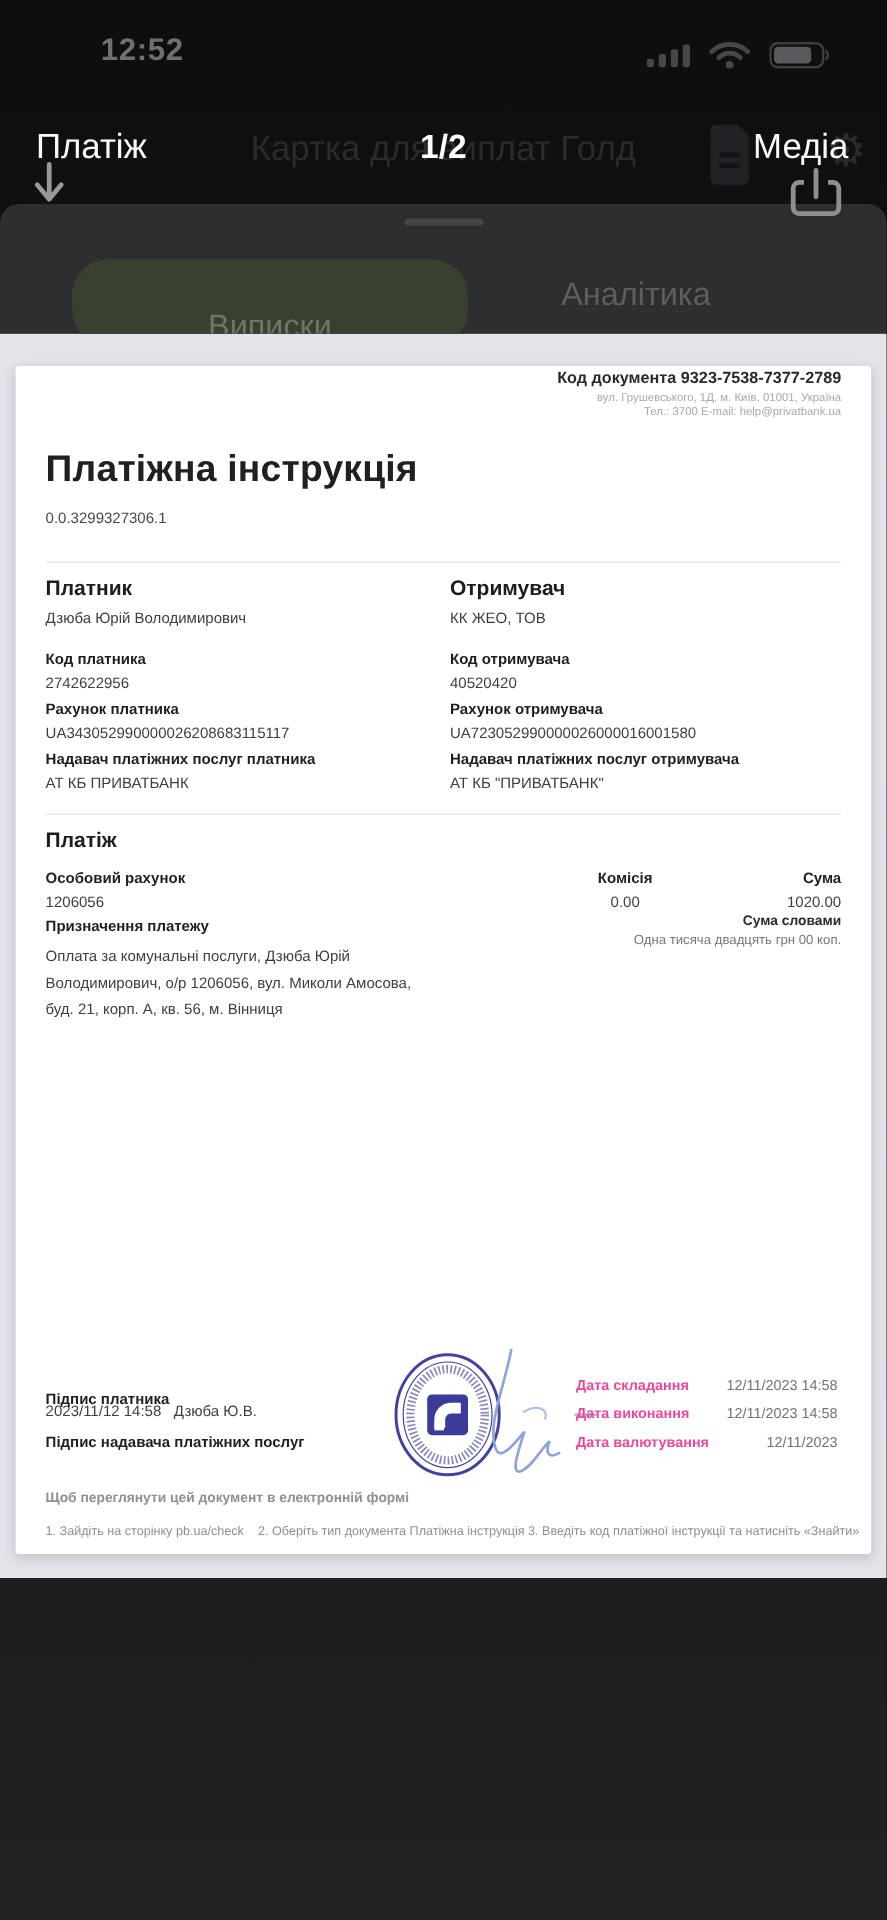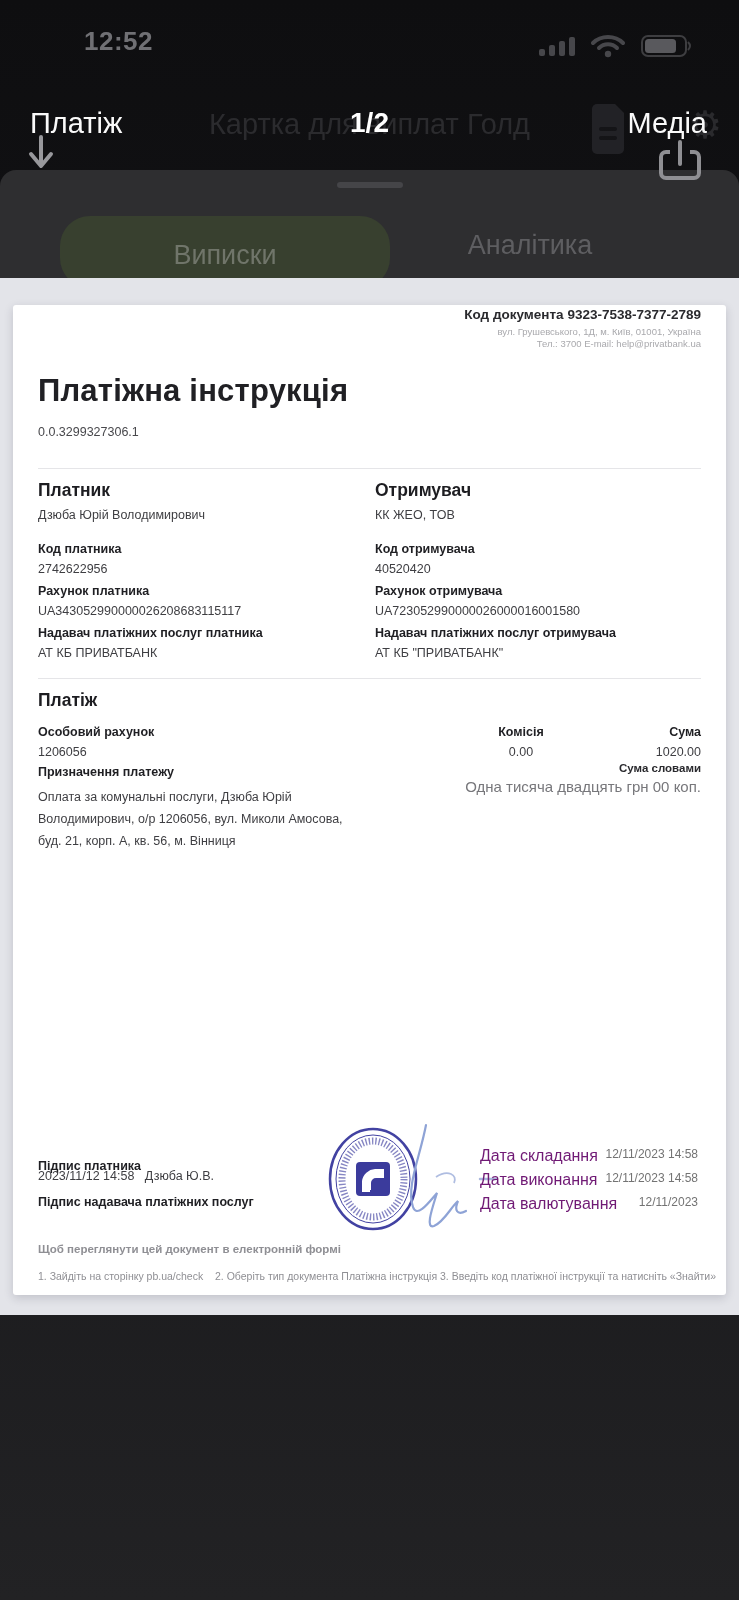--- a/index.html
+++ b/index.html
@@ -32,21 +32,21 @@
   .nav-share { position:absolute; left:656px; top:45px; z-index:6; }
 
   
   .sheet { position:absolute; top:170px; left:0; right:0; height:108px;
            background:#2e2e30; border-radius:16px 16px 0 0; overflow:hidden; z-index:2; }
   .handle { position:absolute; top:12px; left:50%; transform:translateX(-50%);
             width:66px; height:6px; border-radius:3px; background:#454548; }
   .sheet-title { position:absolute; left:33px; top:18px; font-size:35px; color:#f4f4f4; z-index:2; }
   .tab-pill { position:absolute; left:60px; top:46px; width:330px; height:72px;
               background:#38402f; border-radius:30px; z-index:1;
-              display:flex; align-items:center; justify-content:center; }
+              display:flex; align-items:flex-end; justify-content:center; }
   .tab-pill span { font-size:27px; color:#70756a; margin-top:6px; }
   .tab-plain { position:absolute; left:445px; top:60px; width:170px; text-align:center;
                font-size:27px; color:#5e5e61; z-index:1; }
 
   
   .doc-area { position:absolute; top:278px; left:0; right:0; height:1037px; background:#e3e4e9; z-index:1; }
   .page { position:absolute; left:13px; top:27px; width:713px; height:990px; background:#fff;
           border-radius:3px; box-shadow:0 3px 10px rgba(40,40,60,.18); font-size:12.5px; color:#3e3e42; }
   .abs { position:absolute; }
 
@@ -67,24 +67,24 @@
   .hr { left:25px; right:25px; height:1px; background:#e5e5e8; }
 
   .h-sec { font-size:17.5px; font-weight:700; color:#1d1d21; }
   .lab { font-size:12.5px; font-weight:700; color:#1f1f23; }
   .val { font-size:12.5px; color:#3e3e42; }
   .col-l { left:25px; } .col-r { left:362px; }
 
   .fee-col { left:468px; width:80px; text-align:center; }
   .amt-col { right:25px; text-align:right; }
   .words-lab { right:25px; font-size:11.5px; font-weight:700; color:#2a2a2e; text-align:right; }
-  .words-val { right:25px; font-size:15px; color:#77777b; text-align:left; }
+  .words-val { right:25px; font-size:11px; color:#77777b; text-align:left; }
   .purpose { left:25px; width:328px; line-height:22px; }
 
-  .date-lab { left:467px; font-size:16px; font-weight:400; color:#701a75; }
+  .date-lab { left:467px; font-size:12px; font-weight:700; color:#ec4899; }
   .date-val { right:28px; font-size:12px; color:#737373; text-align:right; }
 
   .foot-h { left:25px; top:938px; font-size:11.5px; font-weight:700; color:#8f8f94; }
   .foot-s { top:965px; font-size:10.5px; color:#8f8f94; }
 
   
   .toolbar { position:absolute; top:1315px; left:0; right:0; height:285px; z-index:3;
              background:linear-gradient(180deg,#d8d9db 0%,#b2b2b4 20%,#7b7b7d 48%,#48484a 72%,#232325 92%,#101012 100%); }
   .save-btn { position:absolute; left:158px; top:127px; font-size:31px; color:#fff; }
   .tb-ico { position:absolute; }

